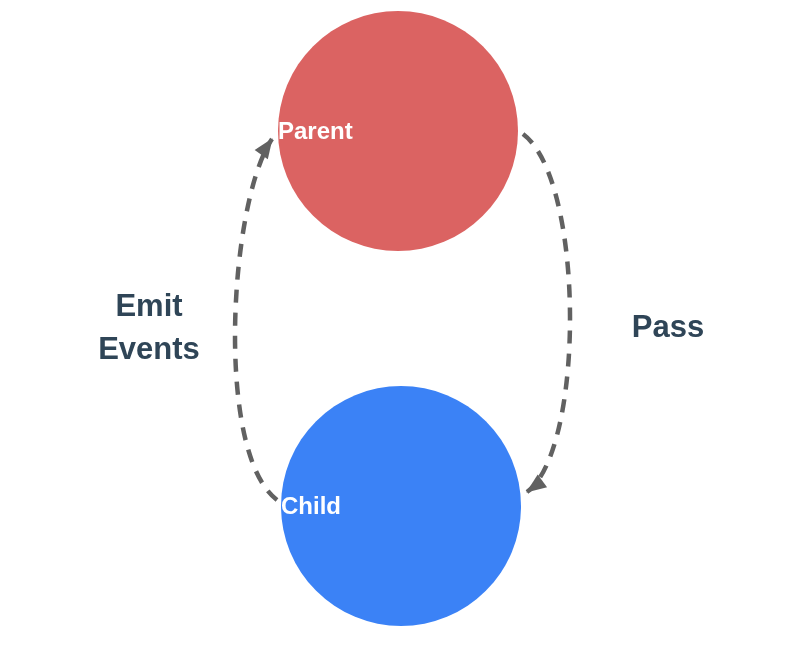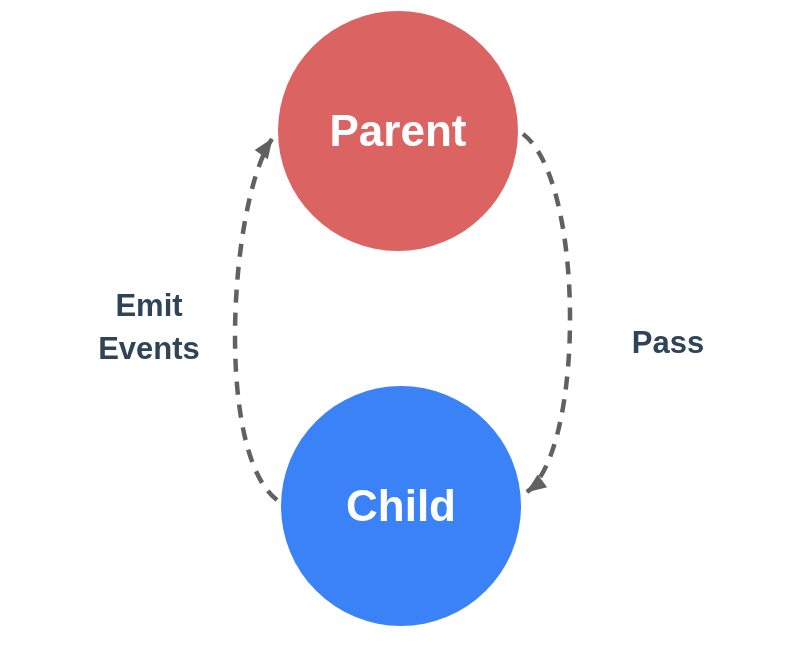--- a/index.html
+++ b/index.html
@@ -28,37 +28,37 @@
     stroke-dasharray: 13 10;
     stroke-linecap: butt;
   }
   .node {
     position: absolute;
     width: 240px;
     height: 240px;
     border-radius: 50%;
     display: flex;
     align-items: center;
-    justify-content: center;
-    font-size: 44px;
+    justify-content: flex-start;
+    font-size: 24px;
     font-weight: 700;
   }
   .node-parent { left: 278px; top: 11px; }
   .node-child  { left: 281px; top: 386px; }
   .edge-label {
     position: absolute;
     transform: translate(-50%, -50%);
     text-align: center;
     font-size: 31px;
     font-weight: 700;
     line-height: 1.4;
     white-space: nowrap;
   }
   .edge-label-left  { left: 149px; top: 327px; }
-  .edge-label-right { left: 668px; top: 327px; margin-top: 16px; }
+  .edge-label-right { left: 668px; top: 327px; }
 </style>
 </head>
 <body>
 
 <div class="canvas" style="background-color: rgb(255, 255, 255);">
 
   <svg class="arrows-layer" viewBox="0 0 790 646" xmlns="http://www.w3.org/2000/svg">
     <defs>
       <marker id="arrowhead" markerUnits="userSpaceOnUse" markerWidth="22" markerHeight="18" viewBox="0 0 22 18" refX="20" refY="9" orient="auto">
         <path d="M1,1 L21,9 L1,17 Z" style="fill: rgb(97, 97, 97);"></path>

